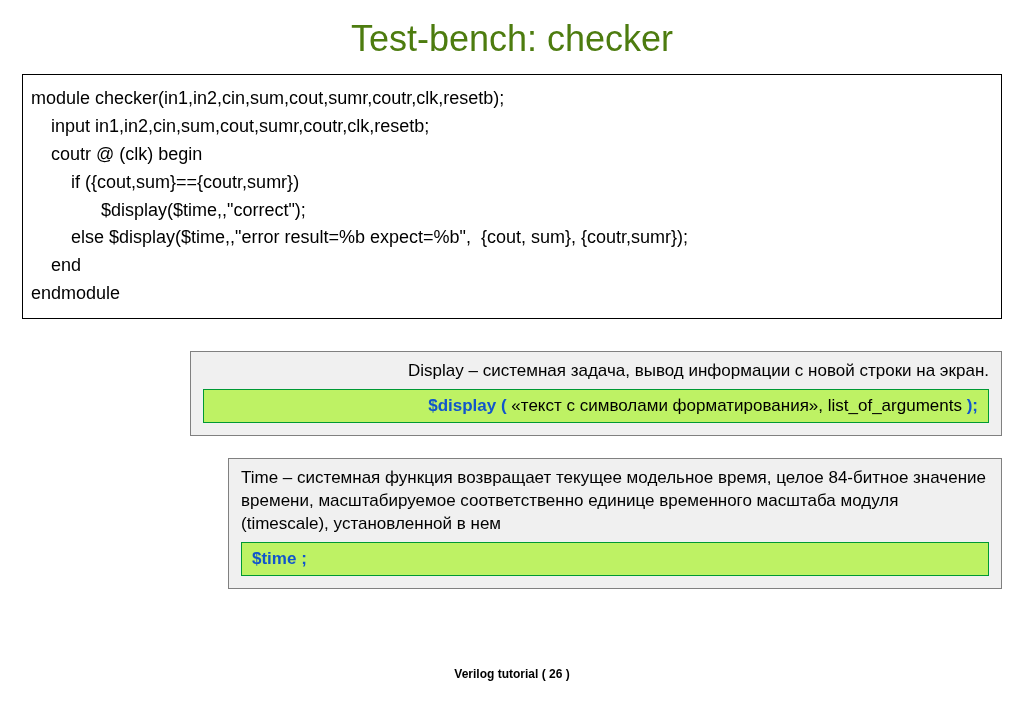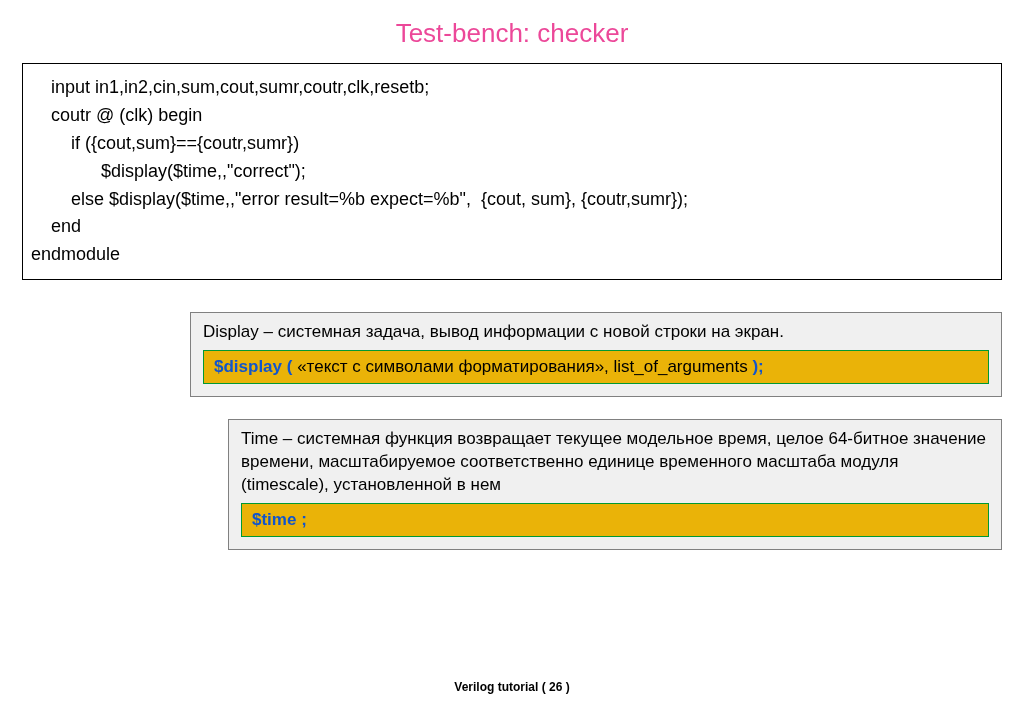--- a/index.html
+++ b/index.html
@@ -6,22 +6,22 @@
   body {
     width: 1024px;
     height: 708px;
     background: #ffffff;
     font-family: Arial, Helvetica, sans-serif;
     position: relative;
     overflow: hidden;
   }
   .slide-title {
     text-align: center;
-    font-size: 26px;
-    color: #ec4899;
+    font-size: 36px;
+    color: #4d7c0f;
     font-weight: normal;
     padding-top: 18px;
     padding-bottom: 14px;
     font-family: "Trebuchet MS", Arial, sans-serif;
   }
   .code-block {
     margin: 0 22px 0 22px;
     border: 1.5px solid #000;
     padding: 10px 10px 10px 8px;
     font-size: 18px;
@@ -33,71 +33,73 @@
   .note-box {
     background: #f0f0f0;
     border: 1.5px solid #808080;
     padding: 8px 12px 12px 12px;
     font-size: 17px;
     color: #000;
     font-family: "Trebuchet MS", Arial, sans-serif;
   }
   .note-box-1 {
     margin: 32px 22px 0 190px;
+    text-align: right;
   }
   .note-box-2 {
     margin: 22px 22px 0 228px;
   }
   .note-text {
     line-height: 1.35;
     margin-bottom: 6px;
   }
   .syntax-box {
     border: 1.5px solid #009933;
-    background: #eab308;
+    background: #bef264;
     padding: 6px 10px;
     margin-top: 4px;
     font-family: "Trebuchet MS", Arial, sans-serif;
     font-size: 17px;
   }
   .syntax-blue { color: #1155cc; font-weight: bold; }
   .syntax-heavy { font-weight: bold; text-align: right; }
   .footer {
     position: absolute;
-    bottom: 14px;
+    bottom: 27px;
     width: 100%;
     text-align: center;
     font-size: 12px;
     font-weight: bold;
     color: #000;
     font-family: Arial, sans-serif;
   }
 </style>
 </head>
 <body>
 
 <h1 class="slide-title">Test-bench: checker</h1>
 
 <div class="code-block">
+  <div class="line">module checker(in1,in2,cin,sum,cout,sumr,coutr,clk,resetb);</div>
   <div class="line">    input in1,in2,cin,sum,cout,sumr,coutr,clk,resetb;</div>
   <div class="line">    coutr @ (clk) begin</div>
   <div class="line">        if ({cout,sum}=={coutr,sumr})</div>
   <div class="line">              $display($time,,"correct");</div>
   <div class="line">        else $display($time,,"error result=%b expect=%b",  {cout, sum}, {coutr,sumr});</div>
   <div class="line">    end</div>
   <div class="line">endmodule</div>
 </div>
 
 <div class="note-box note-box-1">
   <div class="note-text">Display – системная задача, вывод информации с новой строки на экран.</div>
   <div class="syntax-box">
     <span class="syntax-blue">$display ( </span><span>«текст с символами форматирования», list_of_arguments </span><span class="syntax-blue">);</span>
   </div>
 </div>
 
 <div class="note-box note-box-2">
-  <div class="note-text">Time – системная функция возвращает текущее модельное время, целое 64-битное значение времени, масштабируемое соответственно единице временного масштаба модуля (timescale), установленной в нем</div>
+  <div class="note-text">Time – системная функция возвращает текущее модельное время, целое 84-битное значение времени, масштабируемое соответственно единице временного масштаба модуля (timescale), установленной в нем</div>
   <div class="syntax-box">
     <span class="syntax-blue syntax-heavy">$time ;</span>
   </div>
 </div>
 
 <div class="footer">Verilog tutorial  ( 26 )</div>
 
 </body></html>

